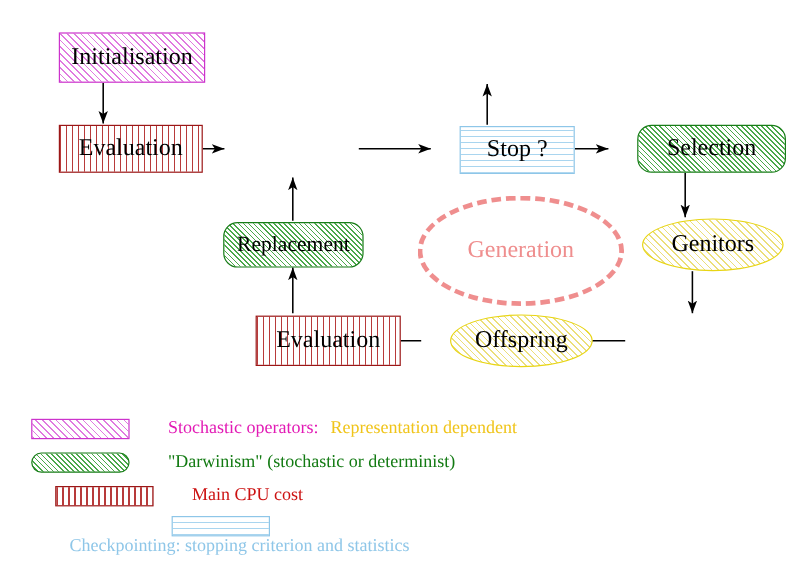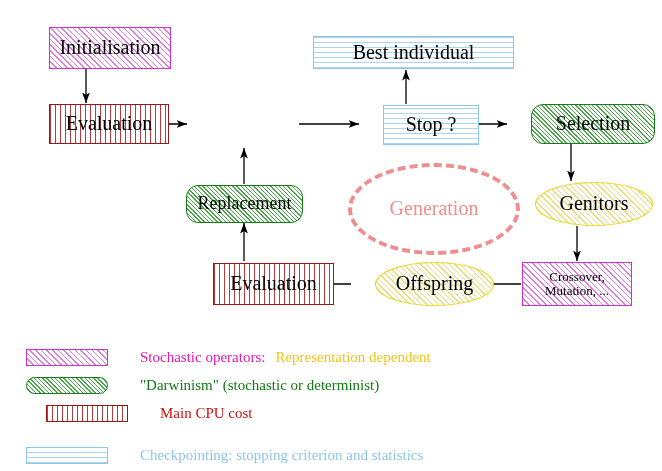--- a/index.html
+++ b/index.html
@@ -175,30 +175,27 @@
     <line x1="244" y1="261" x2="244" y2="223" stroke="#000" stroke-width="1.3" marker-end="url(#ah)"></line>
 
     <line x1="244" y1="184" x2="244" y2="148" stroke="#000" stroke-width="1.3" marker-end="url(#ah)"></line>
   </svg>
 
   <div class="node box fill-magenta t-lg" style="left:26px; top:27px; width:122px; height:42px;">Initialisation</div>
 
   <div class="node box fill-red t-lg" style="left:26px; top:104px; width:120px; height:40px;">Evaluation</div>
 
 
-  <div class="node box fill-blue t-lg" style="left:290px; top:36px; width:201px; height:33px;">Best individual</div>
 
   <div class="node box rounded fill-blue t-lg" style="left:360px; top:105px; width:96px; height:40px;">Stop ?</div>
 
   <div class="node box fill-green t-lg" style="left:508px; top:104px; width:124px; height:40px;">Selection</div>
 
   <div class="node ellipse fill-yellow t-lg" style="left:512px; top:182px; width:118px; height:44px;">Genitors</div>
 
-  <div class="node box fill-magenta t-sm" style="left:522px; top:262px; width:110px; height:44px;">Crossover,
-Mutation, ...</div>
 
   <div class="node ellipse fill-yellow t-lg" style="left:352px; top:262px; width:119px; height:44px;">Offspring</div>
 
   <div class="node box fill-red t-lg" style="left:190px; top:263px; width:121px; height:42px;">Evaluation</div>
 
   <div class="node box fill-green t-md" style="left:186px; top:185px; width:117px; height:38px;">Replacement</div>
 
   <div class="node fill-none-dashed t-lg" style="left:325px; top:163px; width:172px; height:92px;">Generation</div>
 
   <div id="legend">
@@ -211,20 +208,20 @@
     <div class="legend-row" style="top:36px;">
       <span class="legend-swatch fill-green"></span>
       <span class="legend-text" style="color:#127a12;">"Darwinism" (stochastic or determinist)</span>
     </div>
 
     <div class="legend-row" style="top:64px;padding-left:20px;">
       <span class="legend-swatch fill-red"></span>
       <span class="legend-text" style="color:#cc1111;">Main CPU cost</span>
     </div>
 
-    <div class="legend-row" style="top:106px;">
+    <div class="legend-row" style="top:92px;flex-direction:column;">
       <span class="legend-swatch fill-blue"></span>
       <span class="legend-text" style="color:#8ec6e8;">Checkpointing: stopping criterion and statistics</span>
     </div>
 
   </div>
 
 </div>
 
 </body></html>

